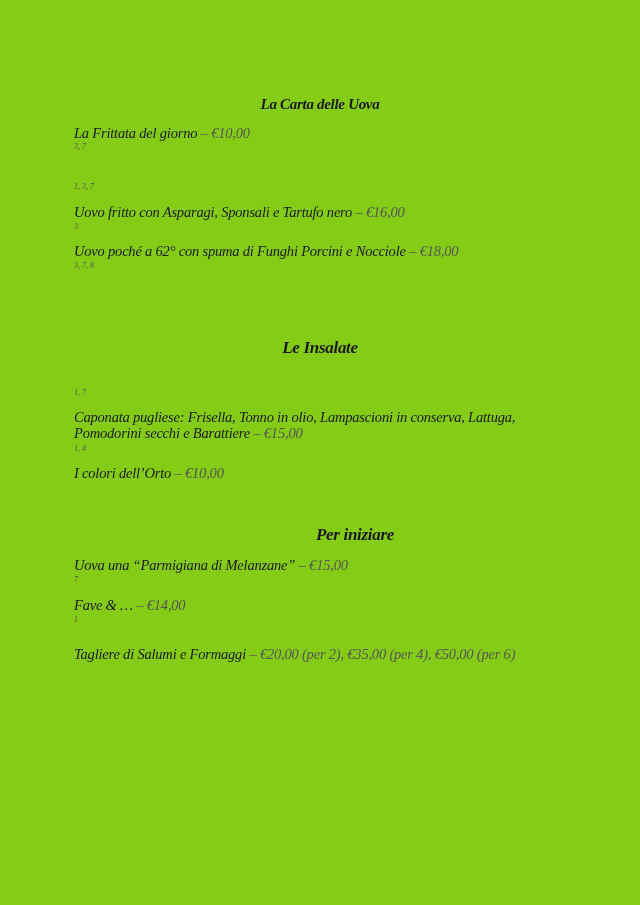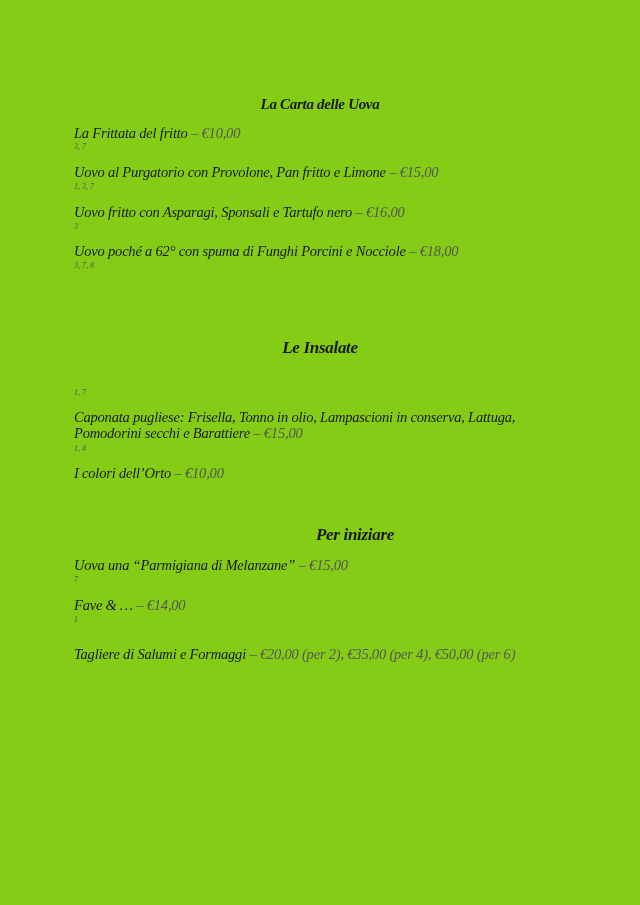--- a/index.html
+++ b/index.html
@@ -18,29 +18,25 @@
                color: #555; line-height: 9px; }
 </style>
 </head>
 <body>
 
 <div class="page">
 
   <div class="section-title t1">La Carta delle Uova</div>
 
   <div class="item" style="top:125px">
-    <span>La Frittata del fritto</span>
+    <span>La Frittata del giorno</span>
     <span class="price">– €10,00</span>
   </div>
   <div class="allergens" style="top:142px">3, 7</div>
 
-  <div class="item" style="top:164px">
-    <span>Uovo al Purgatorio con Provolone, Pan fritto e Limone</span>
-    <span class="price">– €15,00</span>
-  </div>
   <div class="allergens" style="top:182px">1, 3, 7</div>
 
   <div class="item" style="top:204px">
     <span>Uovo fritto con Asparagi, Sponsali e Tartufo nero</span>
     <span class="price">– €16,00</span>
   </div>
   <div class="allergens" style="top:222px">3</div>
 
   <div class="item" style="top:243px">
     <span>Uovo poché a 62° con spuma di Funghi Porcini e Nocciole</span>

